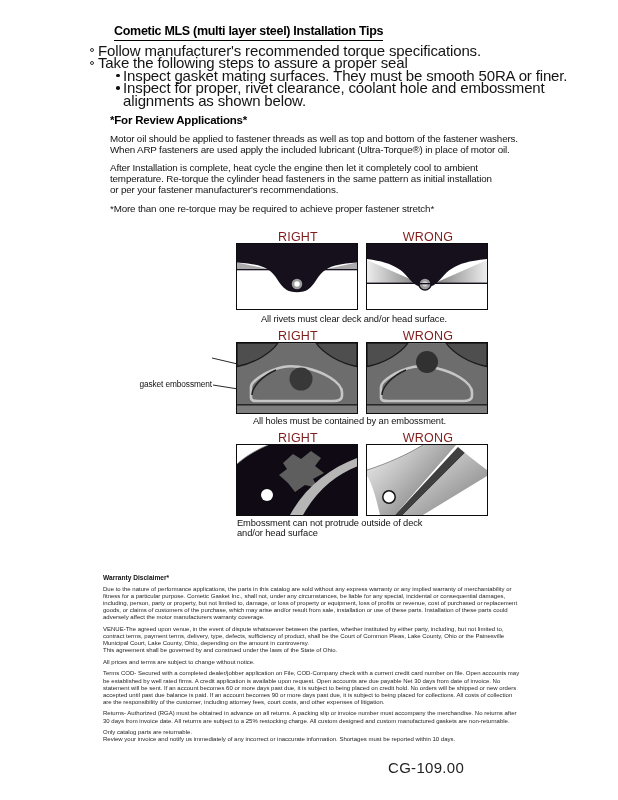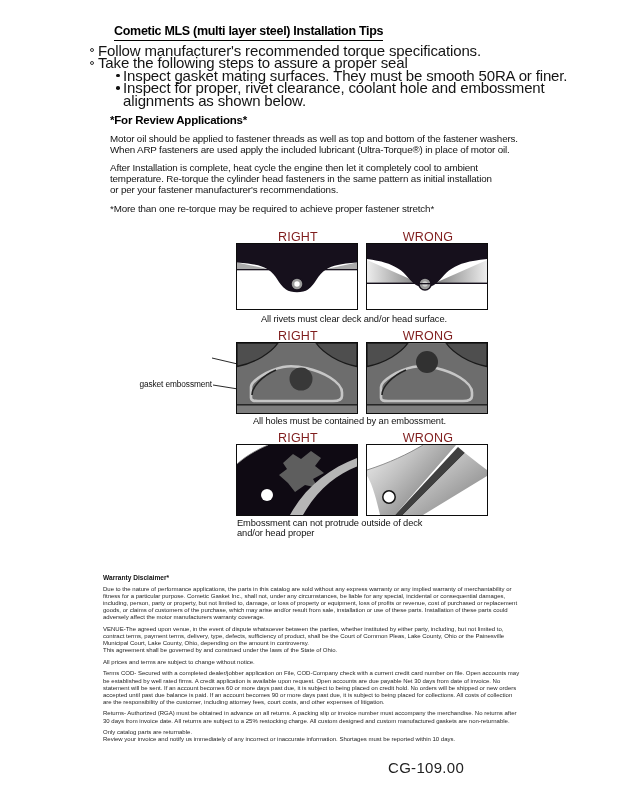--- a/index.html
+++ b/index.html
@@ -176,21 +176,21 @@
       </defs>
       <rect width="120" height="70" fill="#ffffff"></rect>
       <path d="M0,25 C22,18 41,9 56,0 L89,0 L28,70 L13,70 C9,52 4,36 0,31 Z" fill="url(#g3a)"></path>
       <path d="M0,25 C22,18 41,9 56,0" fill="none" stroke="#777" stroke-width="0.8"></path>
       <polygon points="28,70 91,2 98,8 36,70" fill="#3f3f3f"></polygon>
       <polygon points="36,70 98,8 112,19 120,25 120,31 56,70" fill="url(#g3b)"></polygon>
       <circle cx="22" cy="52" r="6.2" fill="#ffffff" stroke="#141414" stroke-width="1.5"></circle>
     </svg>
   </div>
   <div class="abs dg-caption" style="left:237px; top:518px;">Embossment can not protrude outside of deck
-and/or head proper</div>
+and/or head surface</div>
 
   <div class="abs disc">
     <div class="disc-h">Warranty Disclaimer*</div>
     <p>Due to the nature of performance applications, the parts in this catalog are sold without any express warranty or any implied warranty of merchantability or
 fitness for a particular purpose.  Cometic Gasket Inc., shall not, under any circumstances, be liable for any special, incidental or consequential damages,
 including, person, party or property, but not limited to, damage, or loss of property or equipment, loss of profits or revenue, cost of purchased or replacement
 goods, or claims of customers of the purchase, which may arise and/or result from sale, installation or use of these parts.  Installation of these parts could
 adversely affect the motor manufacturers warranty coverage.</p>
     <p>VENUE-The agreed upon venue, in the event of dispute whatsoever between the parties, whether instituted by either party, including, but not limited to,
 contract terms, payment terms, delivery, type, defects, sufficiency of product, shall be the Court of Common Pleas, Lake County, Ohio or the Painesville

